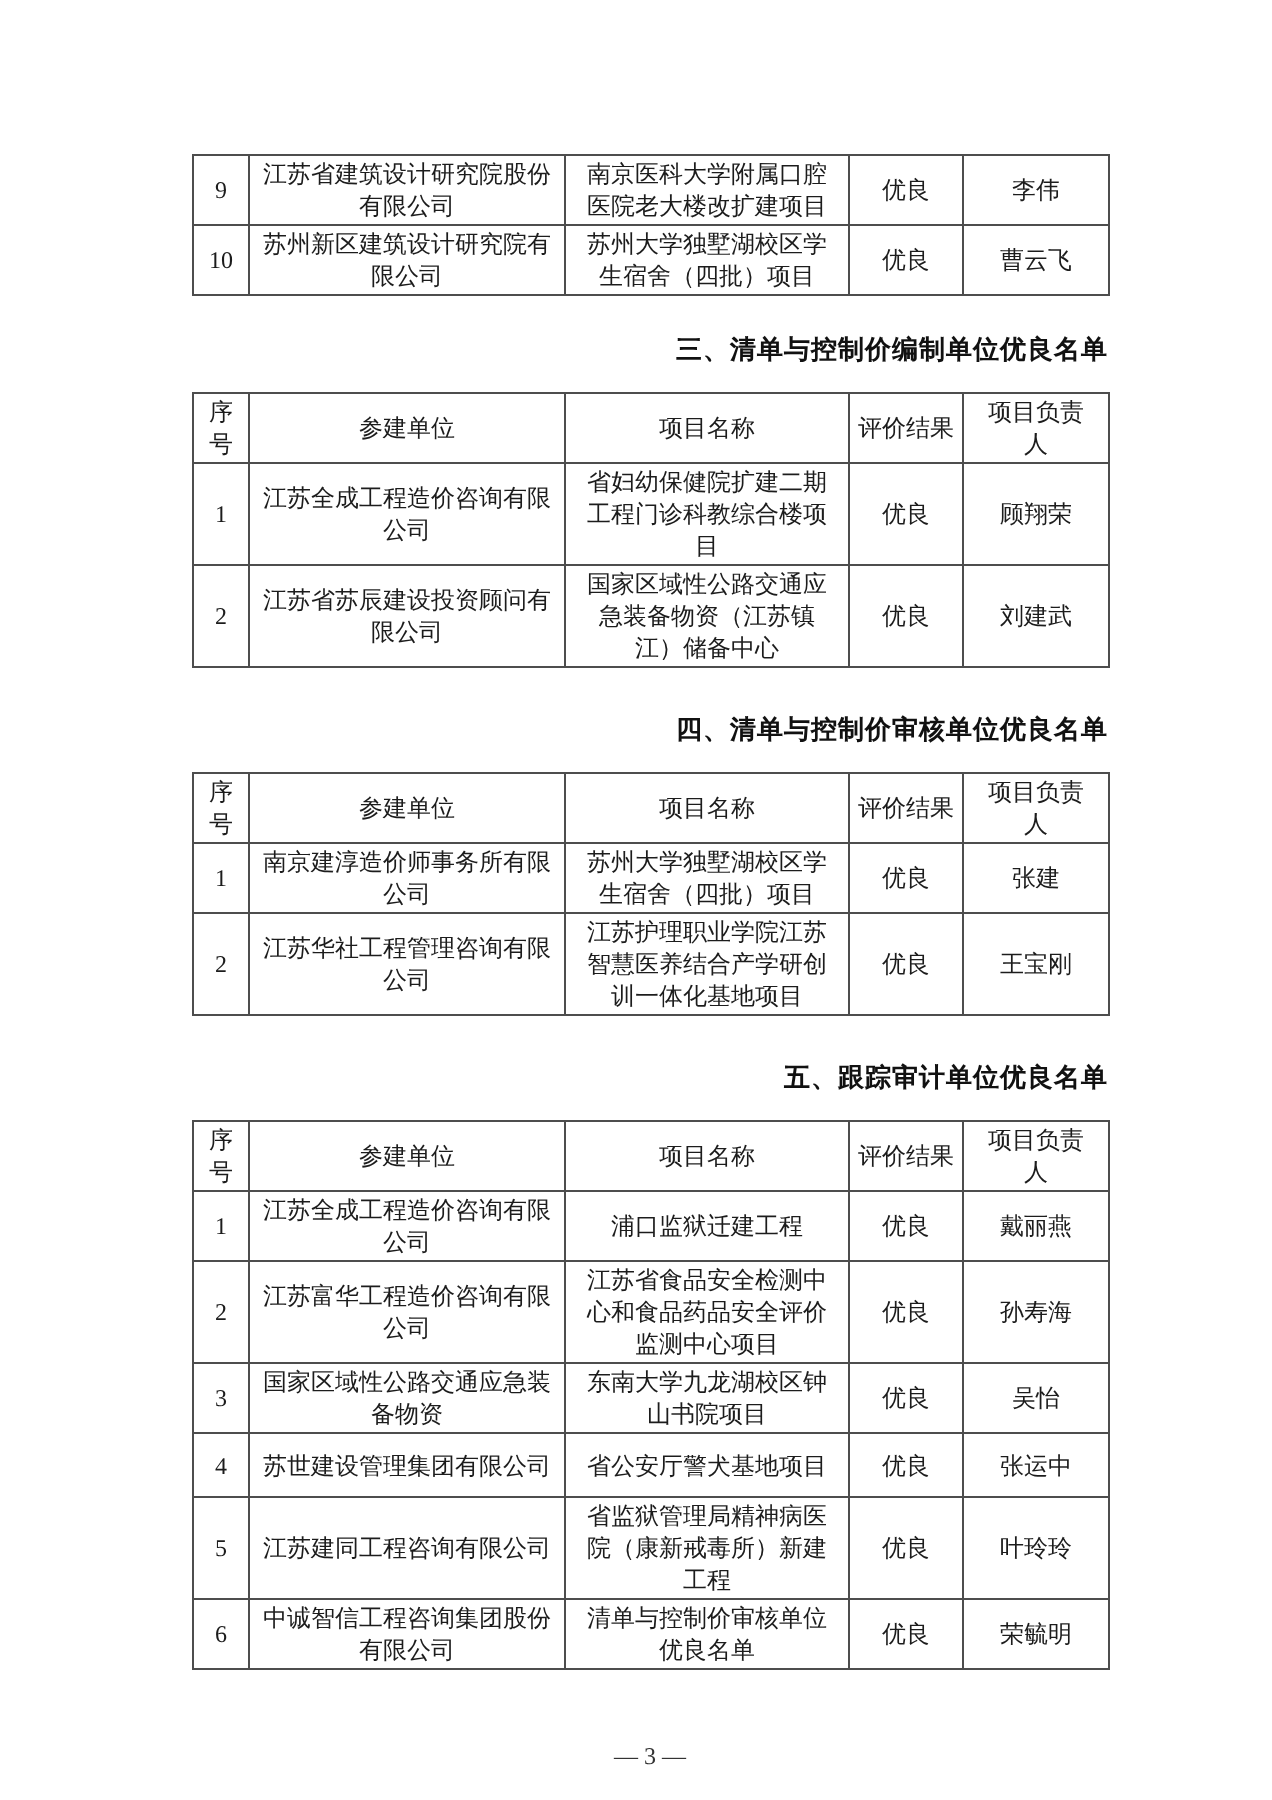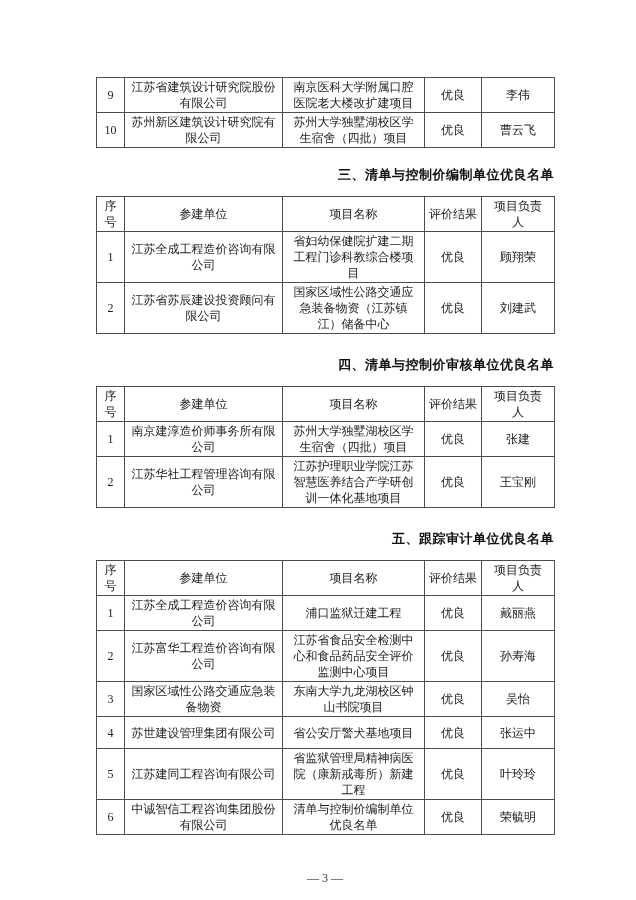--- a/index.html
+++ b/index.html
@@ -202,21 +202,21 @@
       <tr>
         <td>5</td>
         <td class="unit-cell">江苏建同工程咨询有限公司</td>
         <td class="project-cell">省监狱管理局精神病医院（康新戒毒所）新建工程</td>
         <td>优良</td>
         <td>叶玲玲</td>
       </tr>
       <tr>
         <td>6</td>
         <td class="unit-cell">中诚智信工程咨询集团股份有限公司</td>
-        <td class="project-cell">清单与控制价编制单位优良名单</td>
+        <td class="project-cell">清单与控制价审核单位优良名单</td>
         <td>优良</td>
         <td>荣毓明</td>
       </tr>
     </tbody>
   </table>
 
   <div class="page-footer">— 3 —</div>
 
 </div>
 

